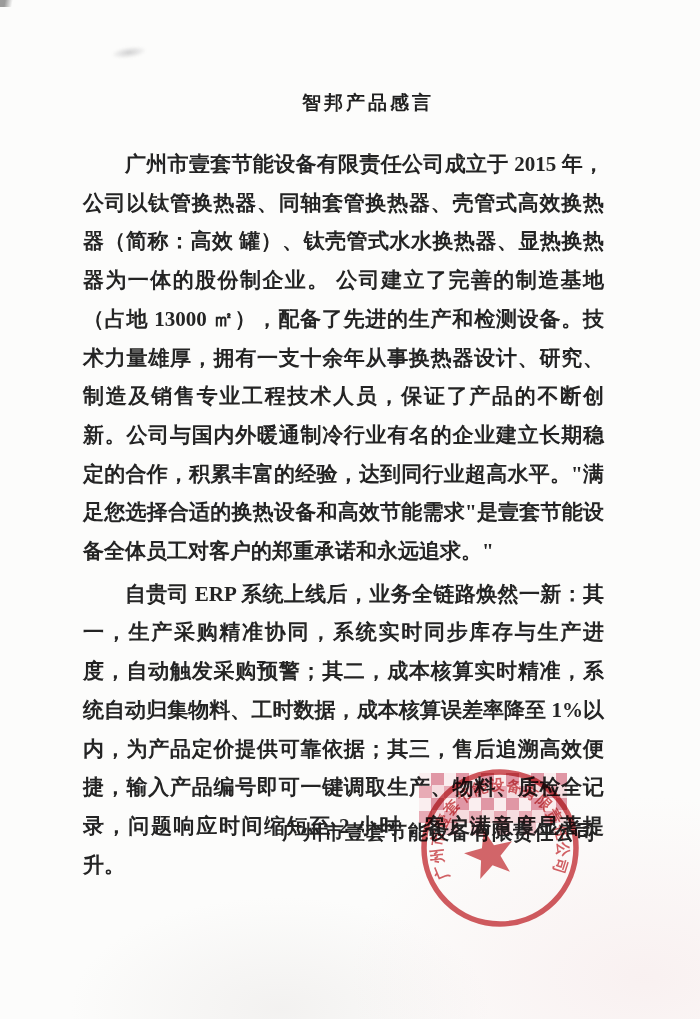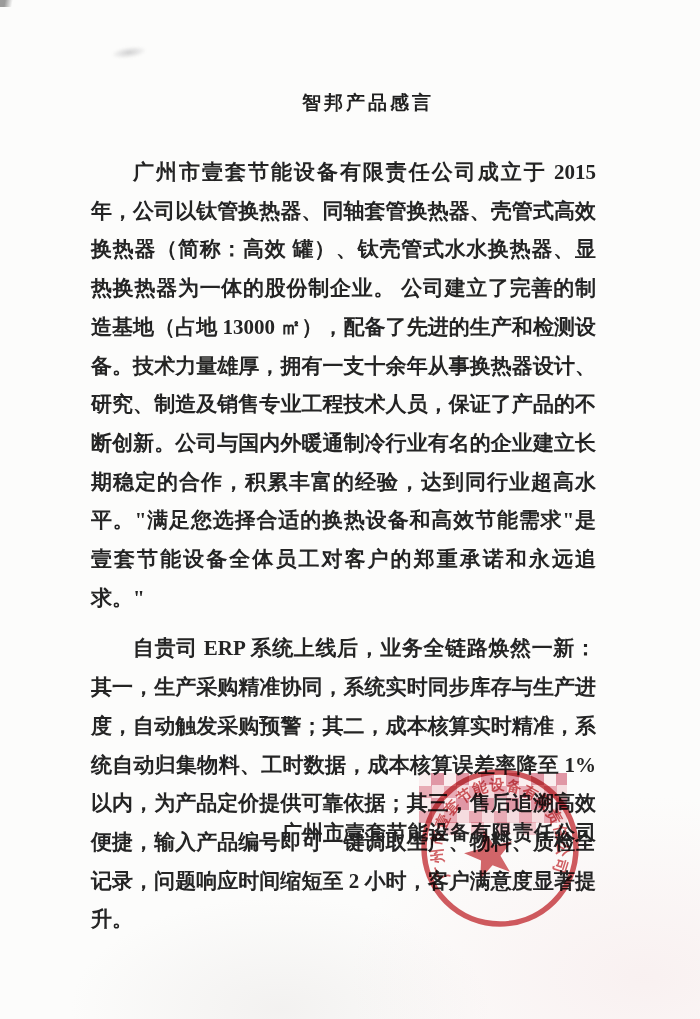--- a/index.html
+++ b/index.html
@@ -30,21 +30,21 @@
   .title{
     position:absolute;top:90px;left:0;width:700px;
     text-align:center;font-size:19px;font-weight:700;
     letter-spacing:3px;color:#1f1f1f;margin-left:18px;
   }
   .body-text{
     position:absolute;top:141px;left:79px;width:529px;
     font-size:21px;line-height:38.7px;font-weight:600;
     text-align:justify;color:#242424;
   }
-  .body-text p{margin:12px;text-indent:2em;}
+  .body-text p{margin:4px;text-indent:2em;}
   .sig-company{
     position:absolute;top:819px;right:103px;
     font-size:20px;font-weight:600;letter-spacing:1px;color:#242424;
   }
   .sig-date{
     position:absolute;top:860px;right:145px;
     font-size:20px;font-weight:600;letter-spacing:1px;color:#242424;
   }
   .seal{
     position:absolute;left:415px;top:763px;width:170px;height:170px;

